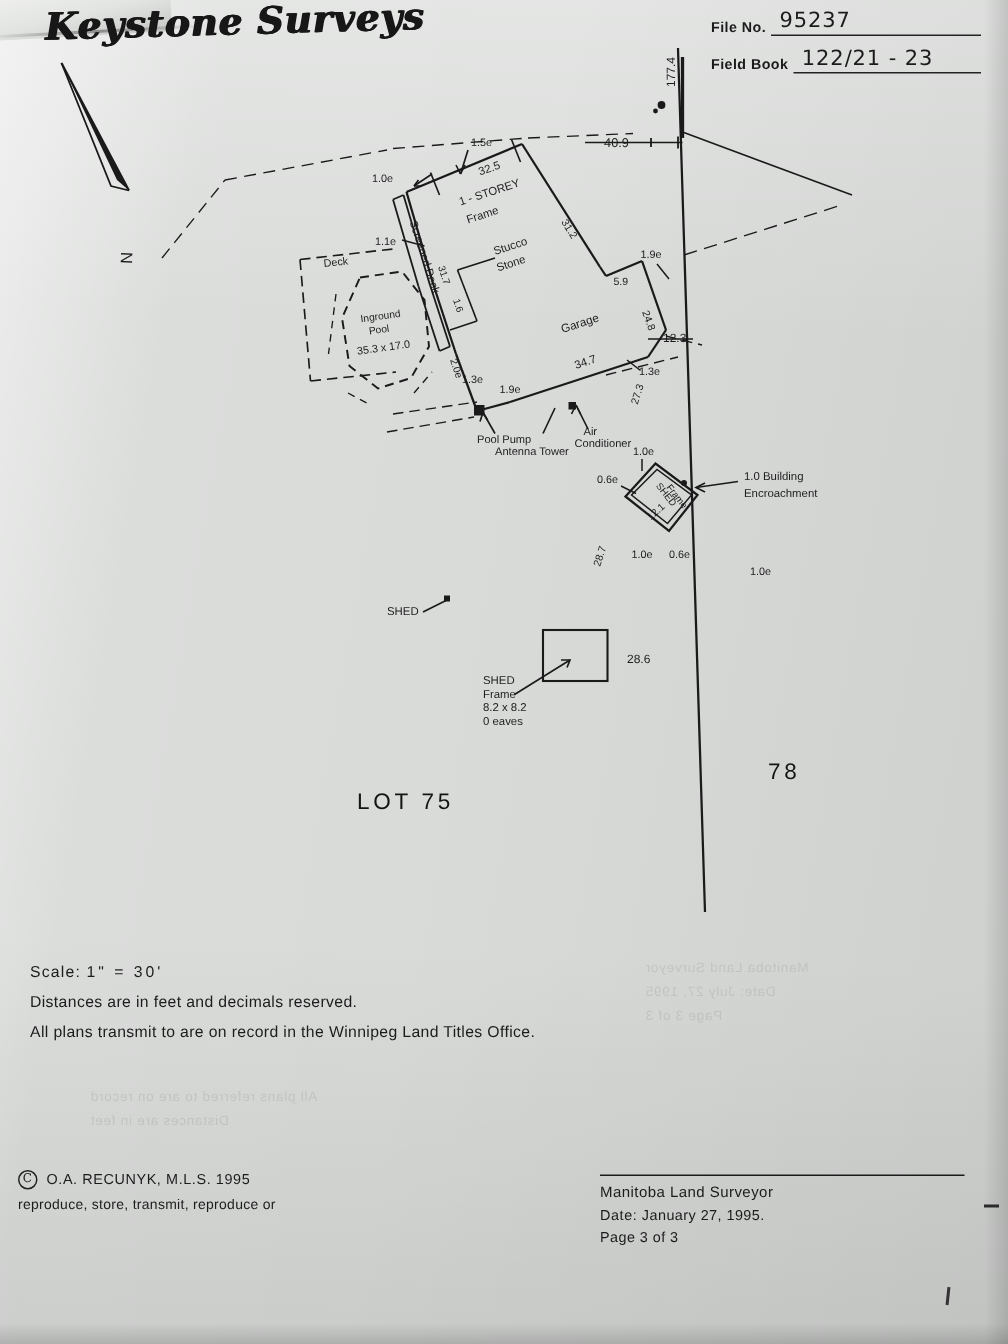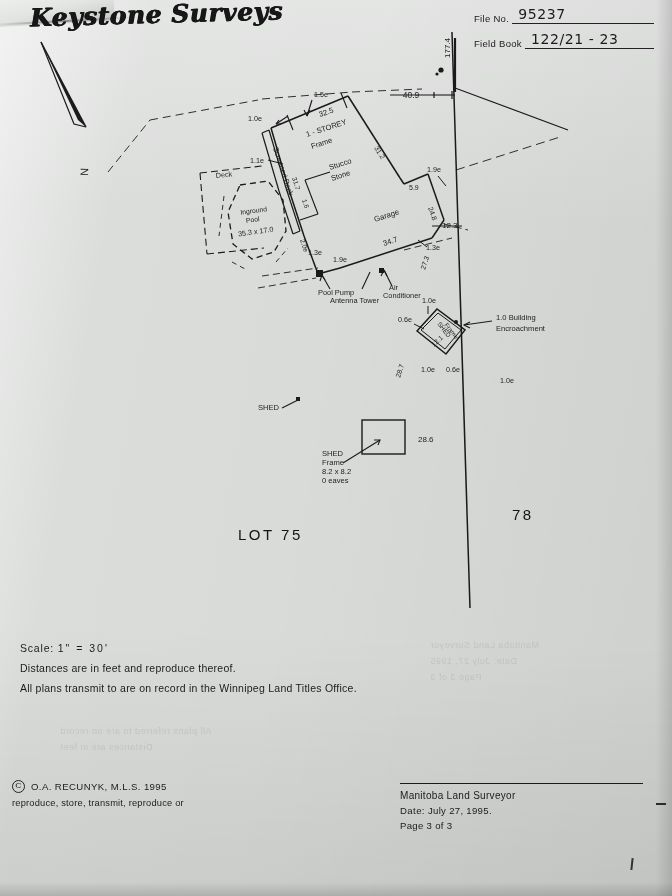--- a/index.html
+++ b/index.html
@@ -64,21 +64,21 @@
     font-style: italic;
   }
   .file-block {
     position: absolute;
     right: 18px; top: 6px;
     width: 180px;
     font-size: 9.5px;
     letter-spacing: 0.3px;
   }
   .file-row { display: flex; align-items: flex-end; margin-bottom: 7px; }
-  .file-label { white-space: nowrap; font-weight: 400; }
+  .file-label { white-space: nowrap; font-weight: 700; }
   .file-value {
     flex: 1;
     border-bottom: 1px solid #222;
     margin-left: 3px;
     padding: 0 4px 1px 6px;
     font-family: "DejaVu Sans", sans-serif;
     font-size: 14px;
     letter-spacing: 0.6px;
   }
 
@@ -414,38 +414,38 @@
   </svg>
 
   <div class="lot-label" id="lot-75">LOT   75</div>
   <div class="lot-label" id="lot-78">78</div>
 
   <div class="notes">
     <div class="scale-line">
       <span>Scale:</span>
       <span class="val">1"  =   30'</span>
     </div>
-    <div>Distances are in feet and reproduce thereof.</div>
+    <div>Distances are in feet and decimals reserved.</div>
     <div>All plans transmit to are on record in the Winnipeg Land Titles Office.</div>
   </div>
 
   <div class="copyright">
     <div class="cline">
       <span class="c-mark">C</span>
       <span>O.A. RECUNYK, M.L.S. 1995</span>
     </div>
     <div>reproduce, store, transmit, reproduce or</div>
   </div>
 
   <div class="sigblock">
     <div class="sig-rule"></div>
     <div>Manitoba Land Surveyor</div>
     <div class="sig-small">
       <span class="lbl">Date:</span>
-      <span>July 27, 1995.</span>
+      <span>January 27, 1995.</span>
     </div>
     <div class="sig-small">Page 3 of 3</div>
   </div>
 
   <div class="dash-right"></div>
   <div class="tick-bottom"></div>
 
 </div>
 
 </body></html>

